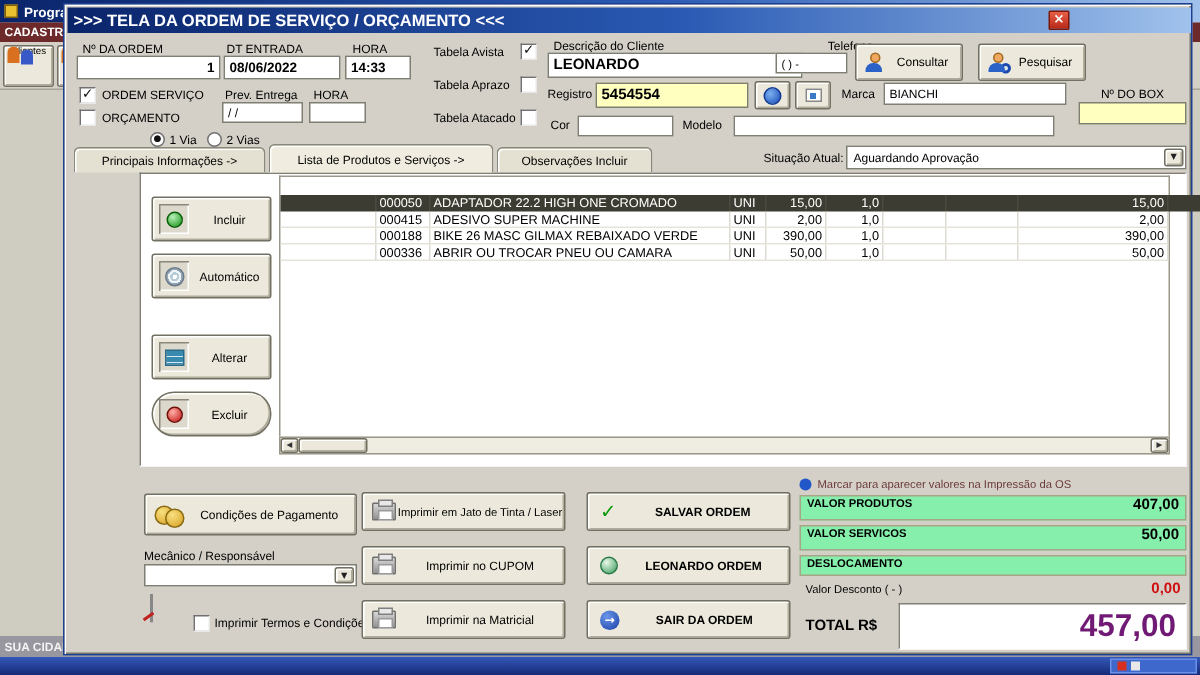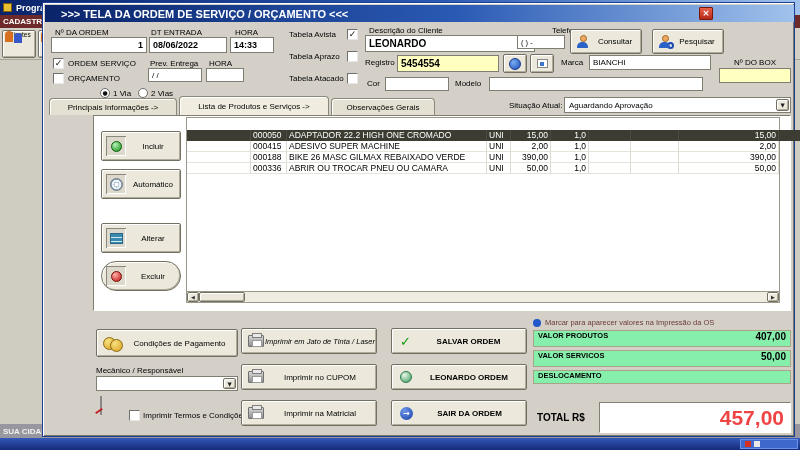--- a/index.html
+++ b/index.html
@@ -6,21 +6,21 @@
   body { font-family:"Liberation Sans","DejaVu Sans",sans-serif; }
   .screen { position:relative; width:800px; height:450px; overflow:hidden; background:#c8c5ba; }
   .abs { position:absolute; }
   .lbl { font-size:8px; color:#000; white-space:nowrap; }
   .inp { background:#fff; border:1px solid #7e7e72; font-size:9px; padding:0 3px; display:flex; align-items:center; white-space:nowrap; overflow:hidden; }
   .yellow { background:#ffffc0 !important; }
   .b3 { background:#ece9dc; border:1px solid #727062; box-shadow:inset 1px 1px 0 #ffffff, inset -1px -1px 0 #b0ac9c; border-radius:2px; }
   .btn { display:flex; align-items:center; font-size:8px; cursor:default; }
   .btn .cap { flex:1; text-align:center; white-space:nowrap; overflow:hidden; }
   .icobox { width:20px; height:20px; background:#dcd8cc; box-shadow:inset 1px 1px 0 #8a887c, inset -1px -1px 0 #fff; display:flex; align-items:center; justify-content:center; margin-left:4px; flex:none; }
-  .titlebar { background:linear-gradient(90deg,#0a246a,#2a5ab4 55%,#a0c2ec); color:#fff; font-weight:bold; font-size:11px; display:flex; align-items:center; padding-left:16px; white-space:nowrap; }
+  .titlebar { background:linear-gradient(90deg,#0a246a,#2a5ab4 55%,#a0c2ec); color:#fff; font-weight:bold; font-size:11px; display:flex; align-items:center; padding-left:4px; white-space:nowrap; }
   .close { background:linear-gradient(#e86048,#b82818); border:1px solid #7c1808; color:#fff; font:bold 9px/11px "DejaVu Sans",sans-serif; text-align:center; border-radius:1px; }
   .chk { width:11px; height:11px; background:#fff; border:1px solid; border-color:#707070 #e8e8e8 #e8e8e8 #707070; display:flex; align-items:center; justify-content:center; }
   .chk .mk { font:bold 9px/9px "DejaVu Sans",sans-serif; color:#101010; margin-top:-1px; }
   .rd { width:10px; height:10px; border-radius:50%; background:#fff; border:1px solid #707070; display:flex; align-items:center; justify-content:center; }
   .rd .mk { font:6px/6px "DejaVu Sans",sans-serif; color:#101010; }
   .tab { background:#e4e1d2; border:1px solid #8a887a; border-bottom:none; border-radius:4px 4px 0 0; box-shadow:inset 1px 1px 0 #fff; font-size:8px; display:flex; align-items:center; justify-content:center; white-space:nowrap; }
   .tab.active { background:#f0ede0; z-index:3; }
   .panel { background:#fff; border:1px solid; border-color:#807e70 #fff #fff #807e70; }
   .gridbox { border:1px solid #9a9789; border-bottom:none; background:#fff; }
   .gh { position:absolute; top:0; height:12px; background:#d4d0c8; border-right:1px solid #8f8d80; border-bottom:1px solid #8f8d80; box-shadow:inset 1px 1px 0 #fff; font-size:8px; font-weight:bold; padding:1px 2px; white-space:nowrap; overflow:hidden; }
@@ -214,21 +214,21 @@
       </div>
 
     
     <div class="abs tab" style="left:6px;top:95px;width:128px;height:17px;">
         <span>Principais Informações -&gt;</span>
       </div>
     <div class="abs tab active" style="left:136px;top:93px;width:150px;height:19px;">
         <span>Lista de Produtos e Serviços -&gt;</span>
       </div>
     <div class="abs tab" style="left:288px;top:95px;width:104px;height:17px;">
-        <span>Observações Gerais</span>
+        <span>Observações Incluir</span>
       </div>
     <span class="abs lbl" style="left:466px;top:98px;">Situação Atual:</span>
     <div class="abs dd" style="left:521px;top:94px;width:227px;height:16px;">
       <span>Aguardando Aprovação</span>
       <span class="ddarrow b3">▼</span>
     </div>
 
     
     <div class="abs panel" style="left:50px;top:112px;width:698px;height:196px;"></div>
 
@@ -322,21 +322,21 @@
     </div>
     <span class="abs ico-page" style="left:57px;top:394px;"></span>
     <span class="abs chk" style="left:86px;top:407px;">
         <i class="mk"></i>
       </span>
     <span class="abs lbl" style="left:100px;top:408px;">Imprimir Termos e Condições</span>
 
     
     <div class="abs b3 btn" style="left:198px;top:325px;width:136px;height:26px;">
       <span class="ico-printer"></span>
-      <span class="cap" style="font-size:7.5px;font-style:italic;">Imprimir em Jato de Tinta / Laser</span>
+      <span class="cap" style="font-size:7.5px;">Imprimir em Jato de Tinta / Laser</span>
     </div>
     <div class="abs b3 btn" style="left:198px;top:361px;width:136px;height:26px;">
       <span class="ico-printer"></span>
       <span class="cap">Imprimir no CUPOM</span>
     </div>
     <div class="abs b3 btn" style="left:198px;top:397px;width:136px;height:26px;">
       <span class="ico-printer"></span>
       <span class="cap">Imprimir na Matricial</span>
     </div>
 
@@ -362,19 +362,23 @@
       <span class="sv">407,00</span>
     </div>
     <div class="abs srow" style="left:490px;top:347px;width:258px;height:17px;">
       <span class="sl">VALOR SERVICOS</span>
       <span class="sv">50,00</span>
     </div>
     <div class="abs srow" style="left:490px;top:367px;width:258px;height:14px;">
       <span class="sl">DESLOCAMENTO</span>
       <span class="sv"></span>
     </div>
+    <div class="abs" style="left:490px;top:383px;width:258px;height:13px;display:flex;align-items:center;justify-content:space-between;padding:0 4px;">
+      <span style="font-size:7.5px;">Valor Desconto ( - )</span>
+      <span style="font-size:10px;font-weight:bold;color:#d01010;">0,00</span>
+    </div>
     <span class="abs" style="left:494px;top:409px;font-size:10px;font-weight:bold;">TOTAL R$</span>
     <div class="abs tbox" style="left:556px;top:399px;width:192px;height:31px;">
-      <span style="font-size:21px;font-weight:bold;color:#ef4444;">457,00</span>
+      <span style="font-size:21px;font-weight:bold;color:#701a75;">457,00</span>
     </div>
 
   </div>
 </div>
 
 </body></html>

